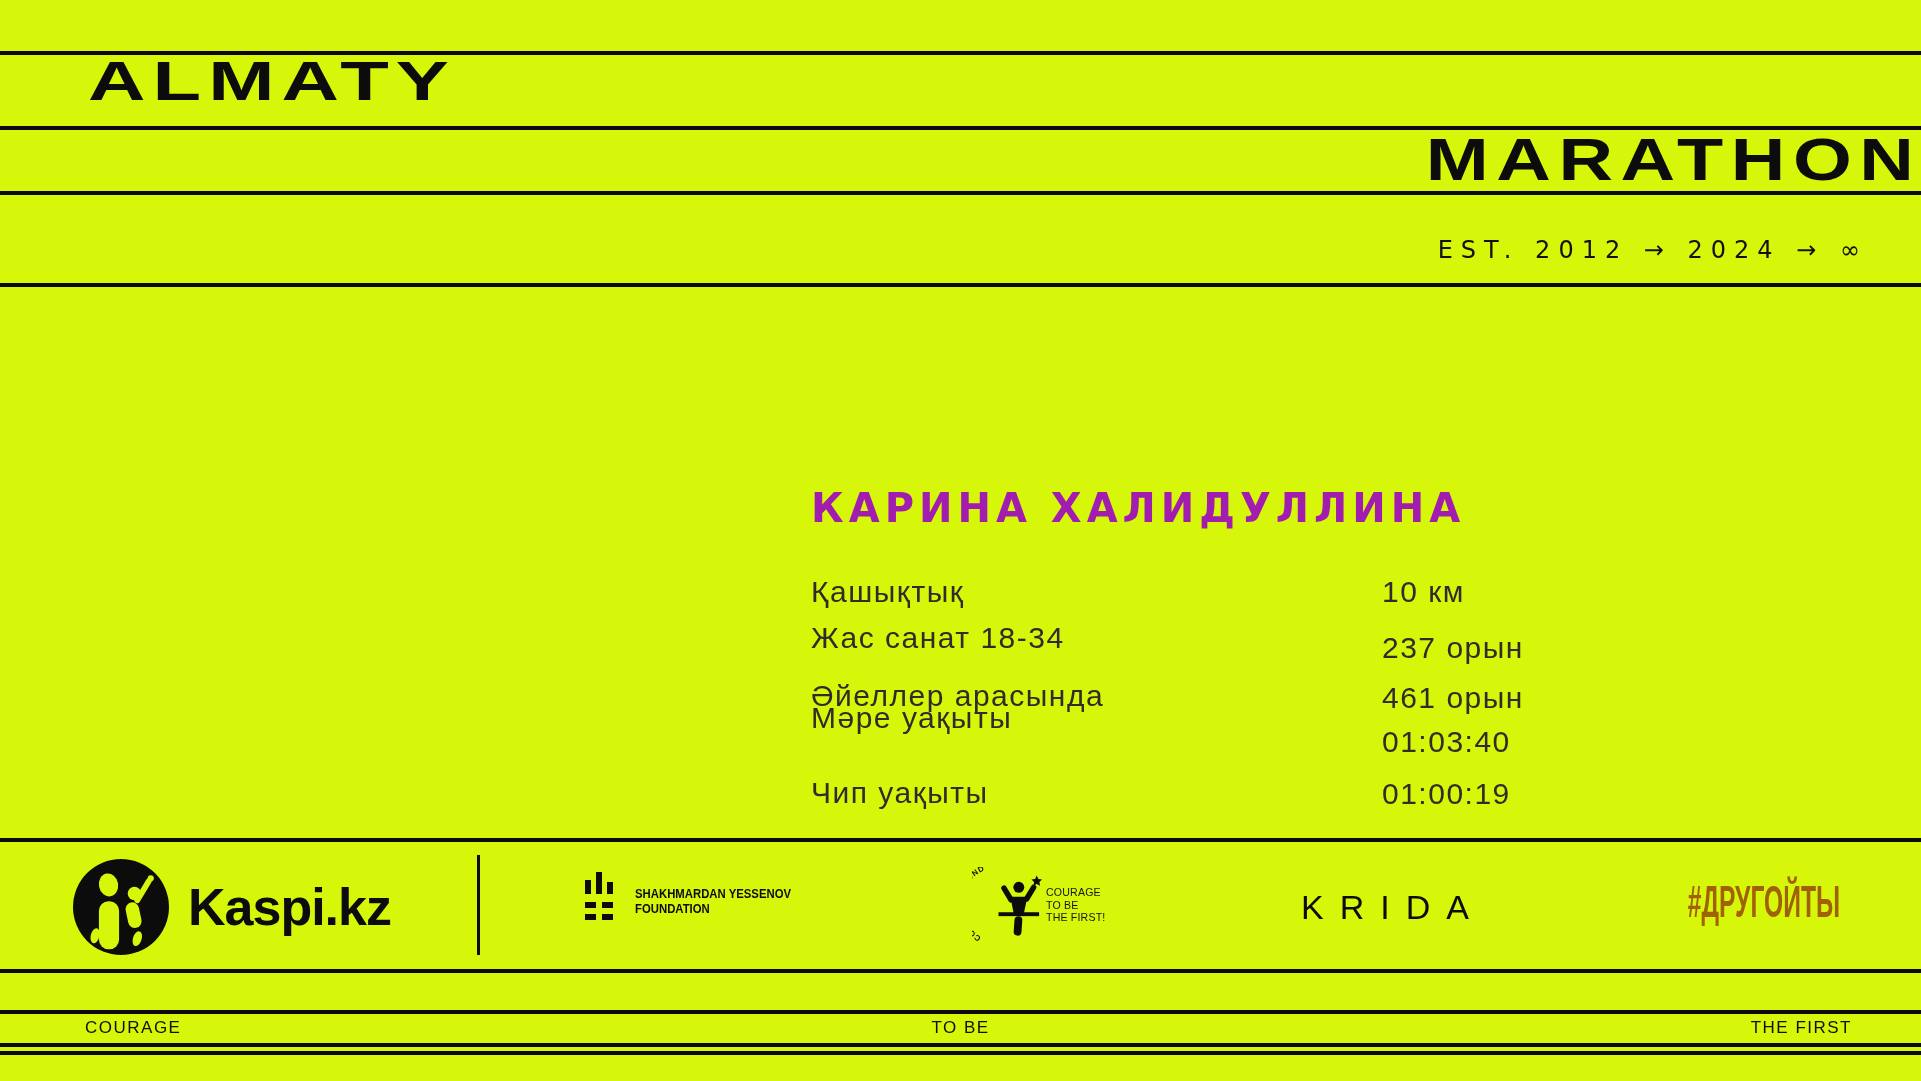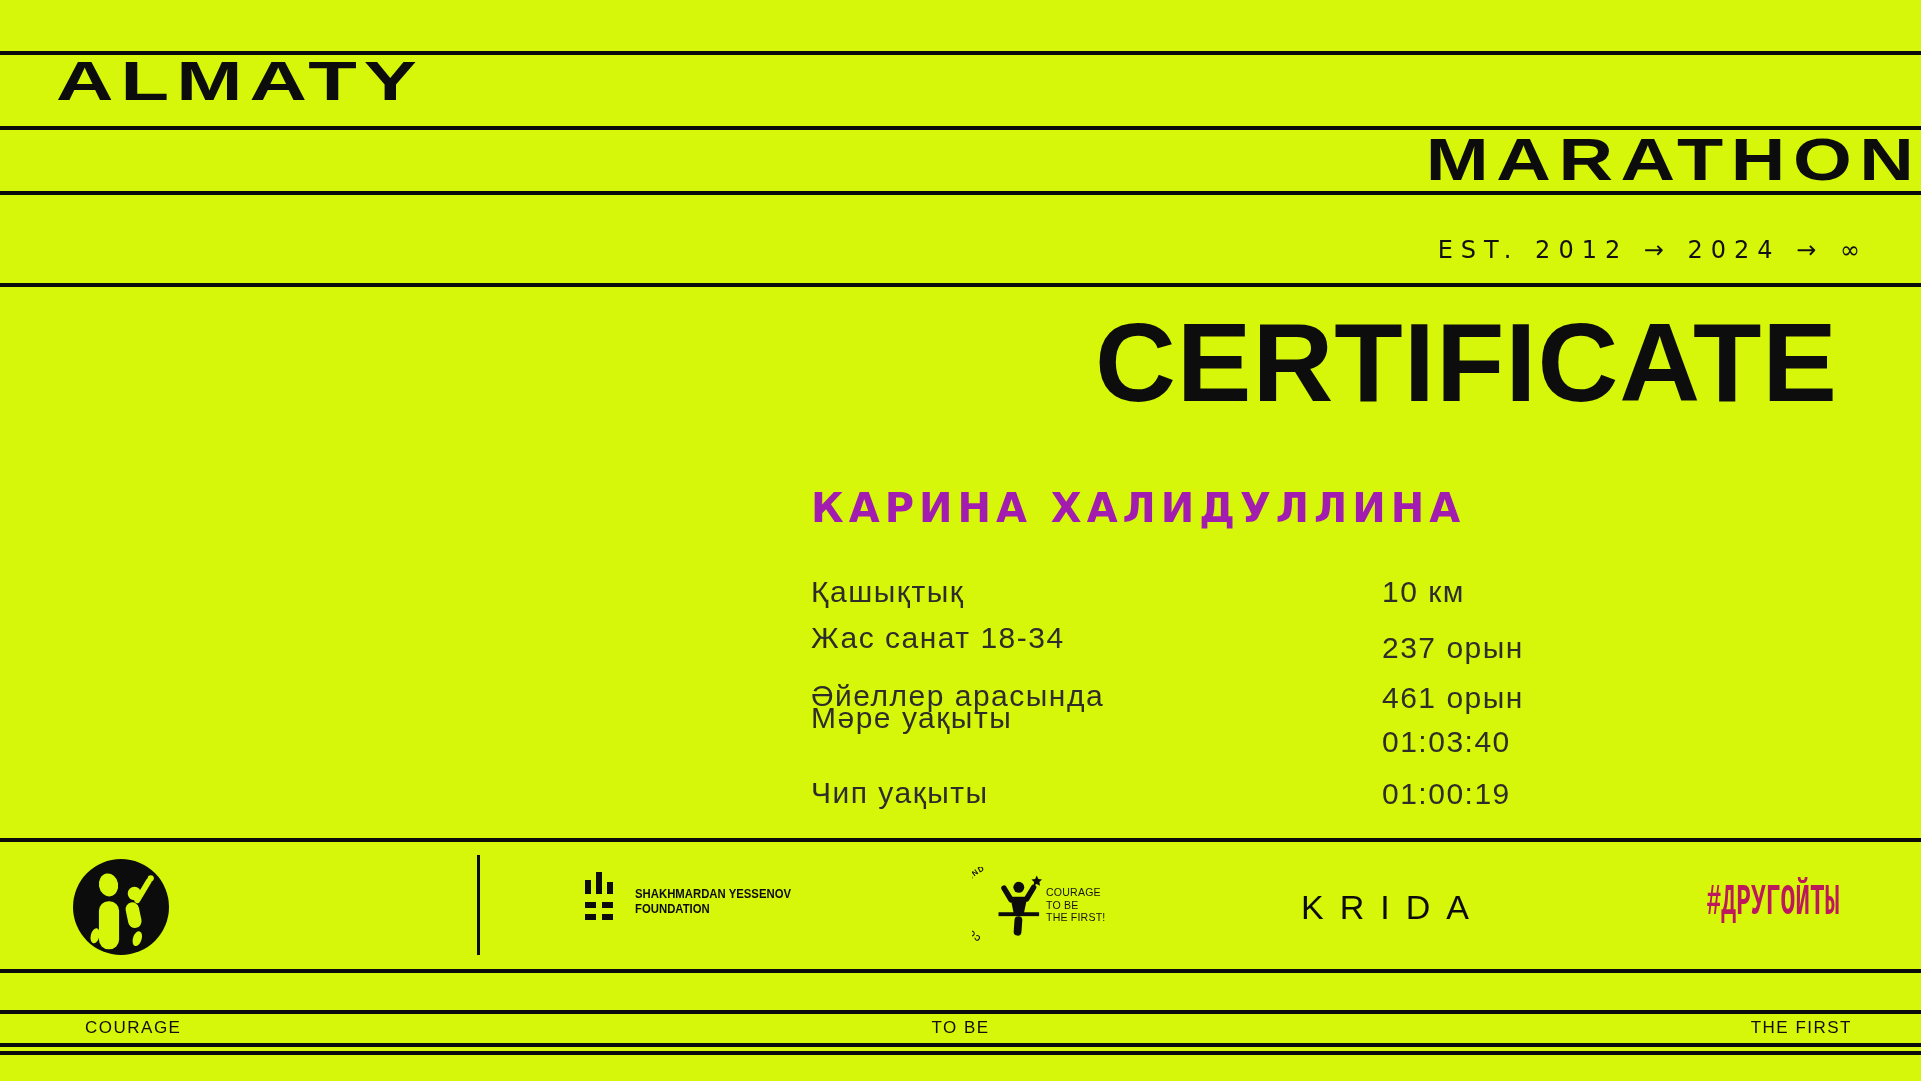--- a/index.html
+++ b/index.html
@@ -7,21 +7,21 @@
   .canvas {
     position:relative; width:1921px; height:1081px;
     background:#D6F70A; overflow:hidden;
     font-family:"Liberation Sans", sans-serif; color:#0C0C0C;
   }
   .hline { position:absolute; left:0; width:1921px; height:4px; background:#0B0B0B; }
 
   .band { position:absolute; left:0; right:0; display:flex; align-items:center; }
 
   .almaty {
-    top:52px; height:56px; padding-left:56px;
+    top:52px; height:56px; padding-left:88px;
     font-size:56px; font-weight:bold; letter-spacing:5px;
   }
   .almaty .stretch { display:inline-block; transform:scaleX(1.42); transform-origin:left center; }
 
   .marathon {
     top:127px; height:64px; justify-content:flex-end; 
     font-size:60px; font-weight:bold; letter-spacing:6px;
   }
   .marathon .stretch { display:inline-block; transform:scaleX(1.26); transform-origin:right center; }
 
@@ -72,21 +72,21 @@
     transform:scaleX(0.92); transform-origin:left center; white-space:nowrap;
   }
 
   .krida {
     position:absolute; left:1301px; top:889px; height:36px; display:flex; align-items:center;
     font-size:34px; font-weight:normal; letter-spacing:16px; color:#0C0C0C;text-align:center;
   }
 
   .hashtag {
     position:absolute; right:81px; top:882px; height:40px; display:flex; align-items:center;
-    font-family:Liberation Mono, monospace; font-size:44px; font-weight:bold; color:#be185d;
+    font-family:Liberation Sans, sans-serif; font-size:44px; font-weight:bold; color:#a16207;
   }
   .hashtag .squeeze { display:inline-block; transform:scaleX(0.56); transform-origin:right center; letter-spacing:0; }
 
   
   .motto { position:absolute; left:0; top:1012px; width:1921px; height:31px; }
   .motto span {
     position:absolute; top:0; line-height:31px;
     font-size:17px; letter-spacing:1.5px; color:#10100C;
   }
   .motto .m-left { left:85px; }
@@ -109,21 +109,20 @@
   <div class="hline" style="top:1051px"></div>
 
   <div class="band almaty">
     <span class="stretch">ALMATY</span>
   </div>
   <div class="band marathon">
     <span class="stretch">MARATHON</span>
   </div>
   <div class="band est">EST. 2012 → 2024 → ∞</div>
 
-  <div class="band cert-title">CERTIFICATE</div>
   <div class="runner-name">КАРИНА ХАЛИДУЛЛИНА</div>
 
   <div class="row-label" style="top:574px">Қашықтық</div>
   <div class="row-value" style="top:574px">10 км</div>
 
   <div class="row-label" style="top:620px">Жас санат 18-34</div>
   <div class="row-value" style="top:630px">237 орын</div>
 
   <div class="row-label" style="top:678px">Әйеллер арасында</div>
   <div class="row-value" style="top:680px">461 орын</div>
@@ -140,20 +139,21 @@
       <ellipse cx="37" cy="27" rx="10" ry="12" fill="#D6F70A" transform="rotate(-10 37 27)"></ellipse>
       <rect x="27" y="44" width="21" height="50" rx="10" fill="#D6F70A"></rect>
       <ellipse cx="23" cy="80" rx="4.5" ry="8" fill="#D6F70A" transform="rotate(14 23 80)"></ellipse>
       <circle cx="64" cy="36" r="7" fill="#D6F70A"></circle>
       <path d="M67,43 L79,23" stroke="#D6F70A" stroke-width="6" stroke-linecap="round" fill="none"></path>
       <circle cx="81" cy="20" r="3.2" fill="#D6F70A"></circle>
       <rect x="56" y="45" width="14" height="27" rx="7" fill="#D6F70A" transform="rotate(-12 63 58)"></rect>
       <ellipse cx="67" cy="83" rx="4.5" ry="8" fill="#D6F70A" transform="rotate(18 67 83)"></ellipse>
     </svg>
   </div>
+  <div class="kaspi-text">Kaspi.kz</div>
   <div class="vdivider"></div>
 
   <div class="yessenov-glyph">
     <svg viewBox="0 0 28 50" width="28" height="50" xmlns="http://www.w3.org/2000/svg" fill="#0C0C0C">
       <rect x="0" y="8" width="6" height="14"></rect>
       <rect x="11" y="0" width="6" height="22"></rect>
       <rect x="22" y="10" width="6" height="12"></rect>
       <rect x="0" y="30" width="11" height="6"></rect>
       <rect x="17" y="30" width="11" height="6"></rect>
       <rect x="0" y="42" width="11" height="6"></rect>

